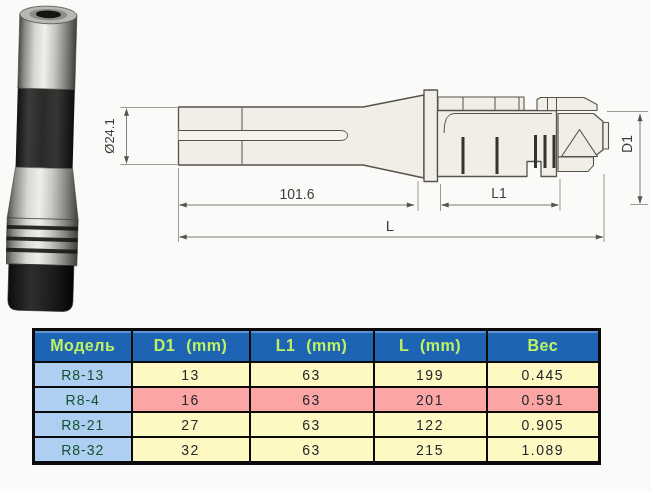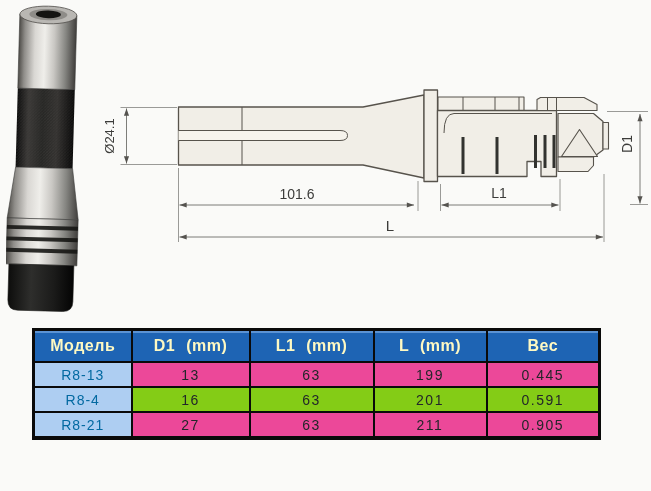--- a/index.html
+++ b/index.html
@@ -17,30 +17,30 @@
   table.spec{
     position:absolute;left:32px;top:328px;
     border-collapse:collapse;table-layout:fixed;
     border:3px solid #0a0a0a;border-bottom-width:4px;
   }
   table.spec th,table.spec td{
     border:2px solid #0a0a0a;text-align:center;vertical-align:middle;
     padding:0;overflow:hidden;white-space:nowrap;
   }
   table.spec th{
-    height:30px;background:#1e64b4;color:#fef9c3;
+    height:30px;background:#1e64b4;color:#bef264;
     font-size:16px;font-weight:bold;word-spacing:6px;letter-spacing:.5px;
     box-shadow:inset 0 2px 0 #5b93d4;
   }
   table.spec td{
-    height:23px;background:#ec4899;color:#23262a;
+    height:23px;background:#fef9c3;color:#23262a;
     font-size:14px;letter-spacing:1.5px;
   }
-  table.spec td.model{background:#aecef2;color:#0369a1;letter-spacing:1px;}
-  table.spec tr.hl td:not(.model){background:#84cc16;}
+  table.spec td.model{background:#aecef2;color:#14532d;letter-spacing:1px;}
+  table.spec tr.hl td:not(.model){background:#fca5a5;}
 </style>
 </head>
 <body>
 
 <div class="page">
 
   <div class="photo-wrap">
     <svg width="92" height="312" viewBox="0 0 92 312">
       <defs>
         <linearGradient id="mg" x1="0" y1="0" x2="1" y2="0">
@@ -179,19 +179,26 @@
         <td class="model">R8-4</td>
         <td>16</td>
         <td>63</td>
         <td>201</td>
         <td>0.591</td>
       </tr>
       <tr>
         <td class="model">R8-21</td>
         <td>27</td>
         <td>63</td>
-        <td>211</td>
+        <td>122</td>
         <td>0.905</td>
+      </tr>
+      <tr>
+        <td class="model">R8-32</td>
+        <td>32</td>
+        <td>63</td>
+        <td>215</td>
+        <td>1.089</td>
       </tr>
     </tbody>
   </table>
 
 </div>
 
 </body></html>

